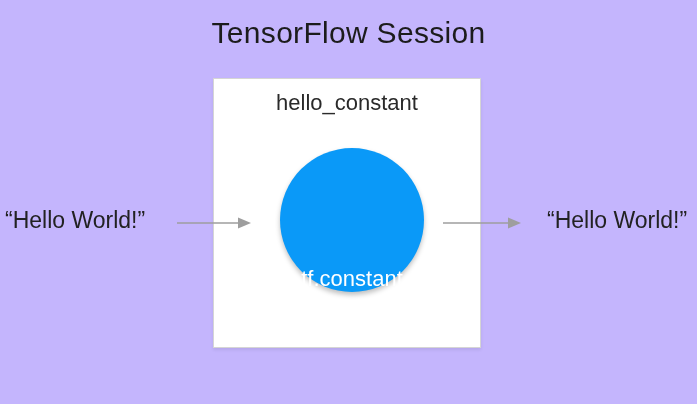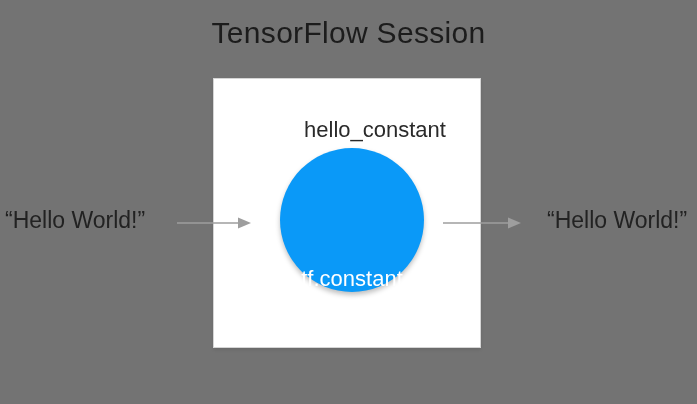--- a/index.html
+++ b/index.html
@@ -5,21 +5,21 @@
   html, body {
     margin: 0;
     padding: 0;
     background: #ffffff;
     font-family: "Liberation Sans", "DejaVu Sans", sans-serif;
   }
   .canvas {
     position: relative;
     width: 697px;
     height: 404px;
-    background: #737373;
+    background: #c4b5fd;
     overflow: hidden;
   }
   .slide-title {
     position: absolute;
     left: 0;
     top: 16px;
     width: 697px;
     text-align: center;
     font-size: 30px;
     font-weight: 300;
@@ -33,27 +33,26 @@
     width: 268px;
     height: 270px;
     background: #ffffff;
     border: 1px solid #d5d5d5;
     box-shadow: 0 2px 3px rgba(0,0,0,0.08);
     box-sizing: border-box;
   }
   .node-label {
     position: absolute;
     left: 213px;
-    top: 117px;
+    top: 90px;
     width: 268px;
     text-align: center;
     font-size: 22px;
     font-weight: 300;
     color: #2a2a2a;
-    margin-left: 28px;
   }
   .node-circle {
     position: absolute;
     left: 280px;
     top: 148px;
     width: 144px;
     height: 144px;
     border-radius: 50%;
     background: #0a99f8;
     box-shadow: 0 3px 5px rgba(0,0,0,0.25);

